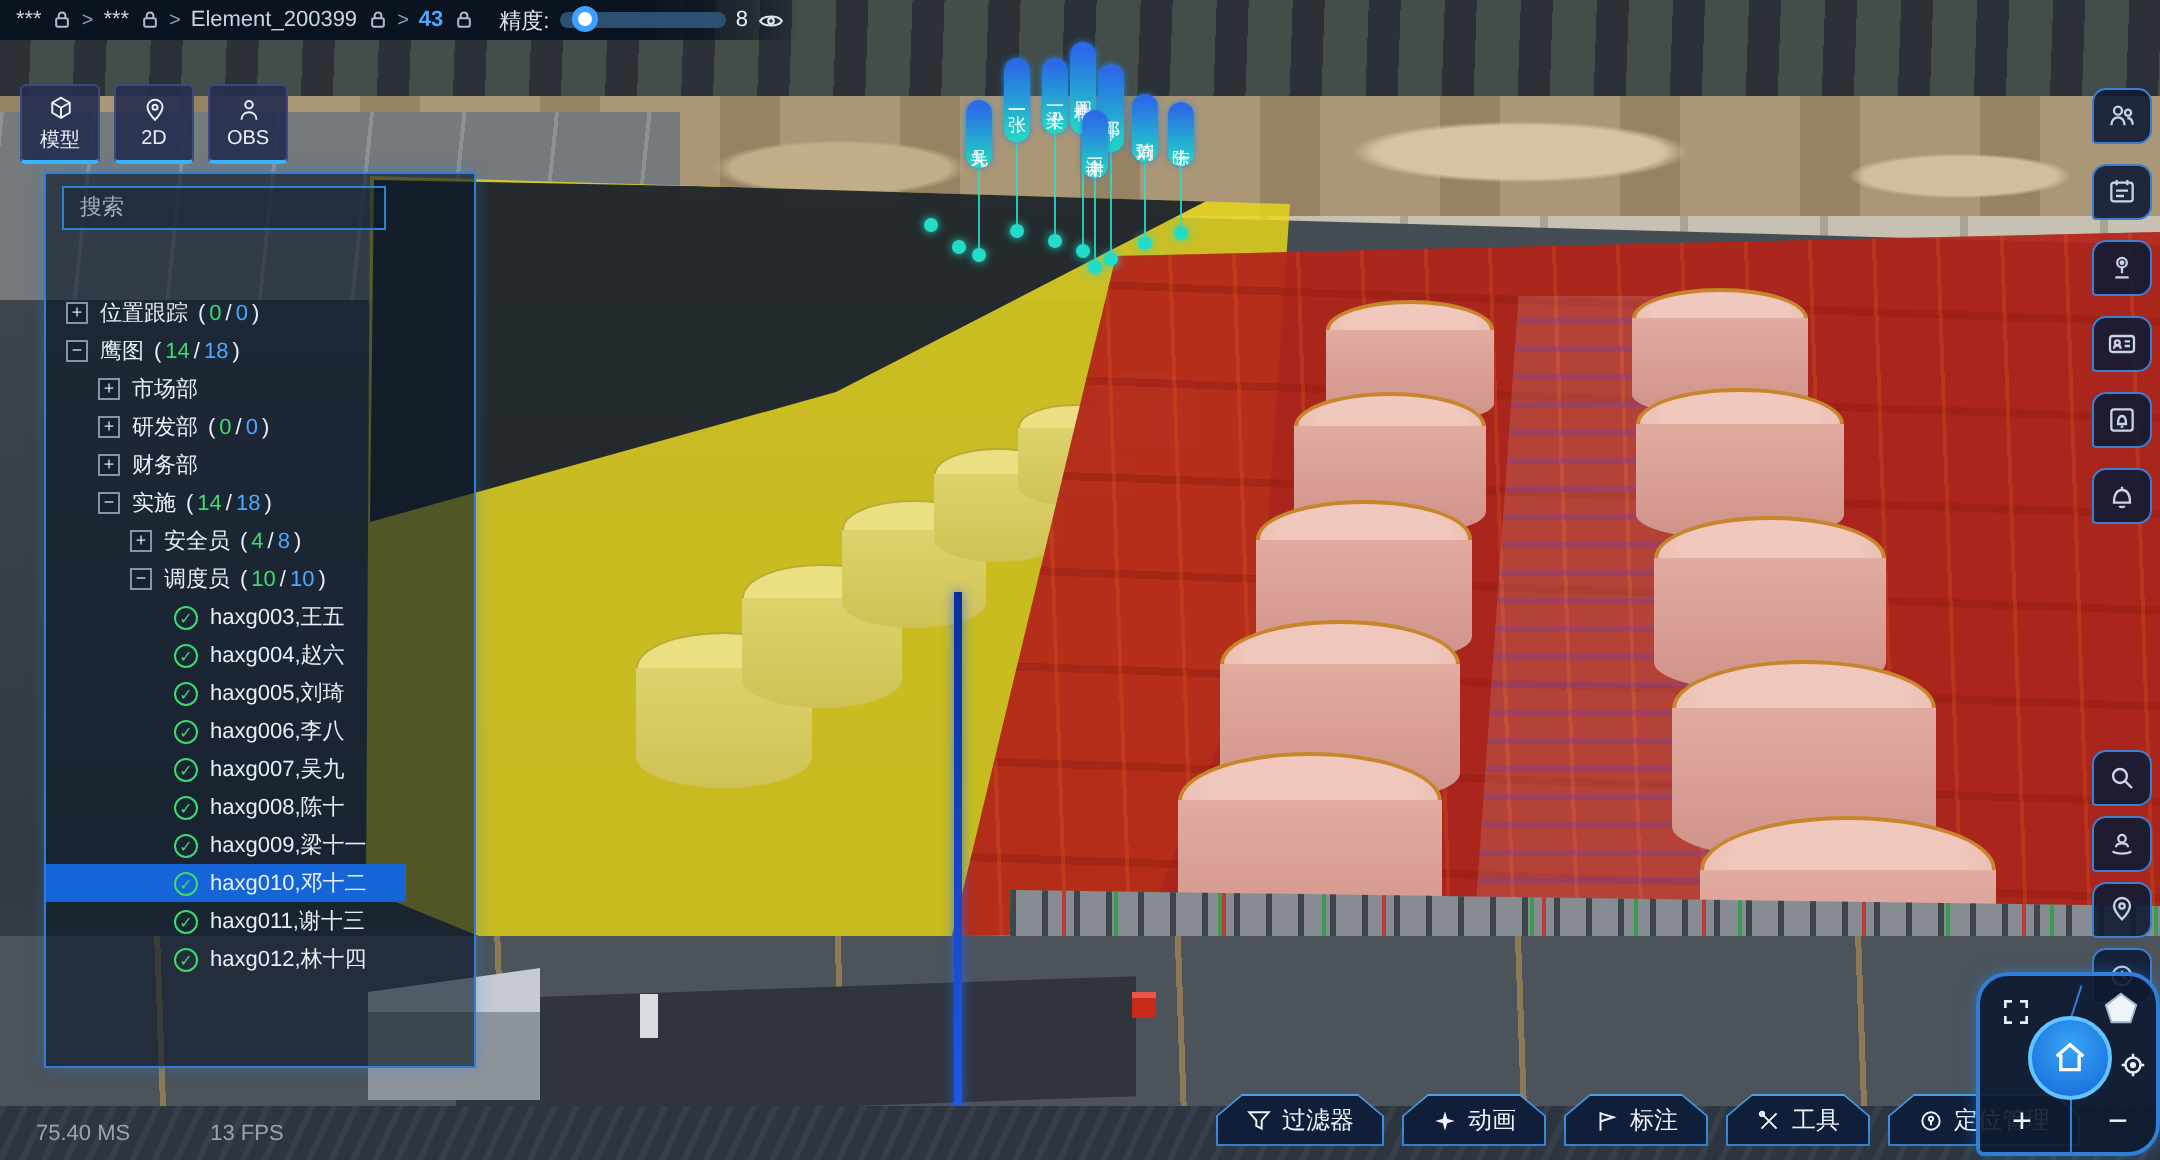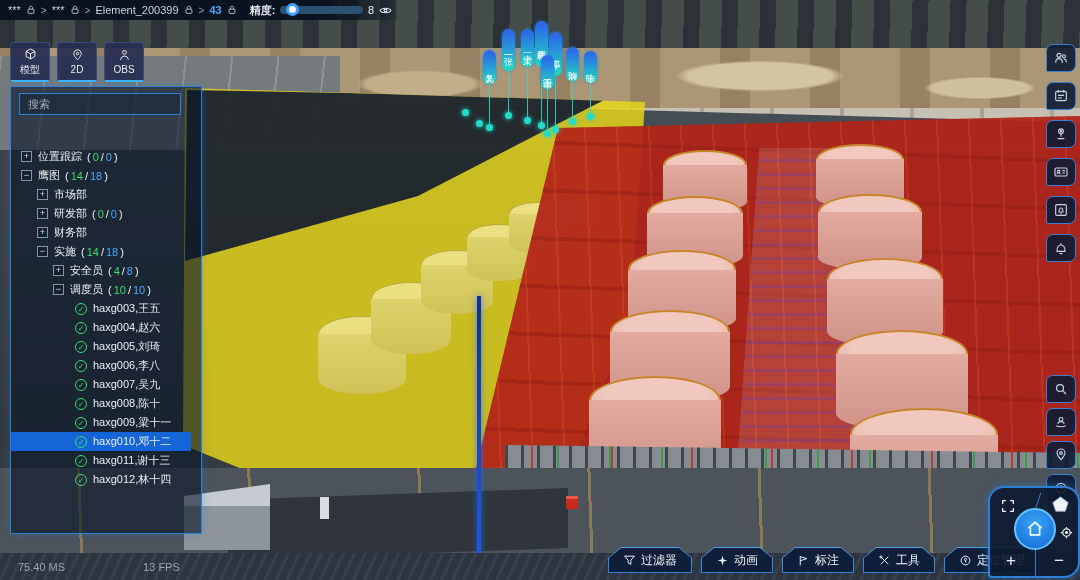--- a/index.html
+++ b/index.html
@@ -75,35 +75,35 @@
     box-shadow:0 0 5px #22dcc8; z-index:5; }
 
   
   .topbar { position:absolute; left:0; top:0; width:400px; height:20px; z-index:20;
     background:linear-gradient(90deg,rgba(8,17,30,.96) 0 82%,rgba(8,17,30,.55) 94%,transparent);
     display:flex; align-items:center; gap:5px; padding:0 8px; color:#c9d3e2; font-size:11px; }
   .crumb { white-space:nowrap; }
   .crumb.val43 { color:#4da6ff; font-weight:bold; }
   .bsep { color:#8fa0b5; font-size:10px; }
   .lock-ic svg, .eye-ic svg { display:block; }
-  .prec-label { margin-left:8px; white-space:nowrap; color:#e4eaf3;font-weight:bold; }
+  .prec-label { margin-left:8px; white-space:nowrap; color:#e4eaf3; }
   .slider { position:relative; width:86px; height:8px; background:#2b5070; border-radius:4px; }
   .slider .thumb { position:absolute; left:6px; top:-3px; width:13px; height:13px; border-radius:50%;
     background:#fff; border:3px solid #3fa0ff; }
   .prec-val { color:#f0f4fa; }
 
   
   .modebar { position:absolute; left:10px; top:42px; display:flex; gap:7px; z-index:20; }
   .modebtn { width:40px; height:40px; background:rgba(38,46,80,.92); border:1px solid #3d4a7e;
     border-bottom:2px solid #37b6ff; border-radius:3px; color:#e8edf5; font-size:10px;
     display:flex; flex-direction:column; align-items:center; justify-content:center; gap:1px; cursor:pointer; }
   .modebtn svg { display:block; }
 
   
-  .sidebar { position:absolute; left:10px; top:86px; width:192px; height:448px; z-index:20;
+  .sidebar { position:absolute; left:22px; top:86px; width:216px; height:448px; z-index:20;
     background:rgba(9,22,40,.62); border:1px solid #2f7fd6; box-shadow:0 0 8px rgba(40,130,220,.35); }
   .search-input { position:absolute; left:8px; top:6px; width:162px; height:22px; background:rgba(10,25,45,.4);
     border:1px solid #2f7fd6; color:#cfd9e4; font-size:11px; padding:0 8px; outline:none;
     font-family:"Liberation Sans","DejaVu Sans",sans-serif; }
   .search-input::placeholder { color:#9fb0c4; }
   .tools-row { position:absolute; left:10px; top:34px; width:162px; height:20px; display:flex; align-items:center; gap:10px; }
   .cbx { width:12px; height:12px; border:1px solid #3a86d8; background:rgba(10,25,45,.5); margin-left:18px; }
   .track-label { color:#f0f4fa; font-size:11px; font-weight:bold; }
   .tree { position:absolute; left:0; top:60px; width:180px; }
   .trow { display:flex; align-items:center; height:19px; font-size:11px; color:#e8eef5; cursor:pointer; white-space:nowrap; }
@@ -143,21 +143,21 @@
     background:radial-gradient(circle at 50% 35%,#37a6f5,#1565d8); border:2px solid #62c4ff;
     display:flex; align-items:center; justify-content:center; cursor:pointer; }
   .nw-q { position:absolute; display:flex; align-items:center; justify-content:center; cursor:pointer; }
   .nw-zoom { position:absolute; color:#eef3f9; font-size:17px; line-height:17px; cursor:pointer; }
 
   
   .statusbar { position:absolute; left:0; top:553px; width:1080px; height:27px; z-index:10;
     background:#2d3541;
     background-image:repeating-linear-gradient(115deg,rgba(255,255,255,.05) 0 3px,transparent 3px 10px);
     color:#9aa4b0; font-size:11px; display:flex; align-items:center; }
-  .statusbar .ms { margin-left:18px; } .statusbar .fps { margin-left:78px; }
+  .statusbar .ms { margin-left:18px; } .statusbar .fps { margin-left:40px; }
 </style>
 </head>
 <body>
 
 <div class="stage">
 
   <div>
     <div class="sat-green"></div>
     <div class="sat-dirt"></div>
     <div class="sat-road"></div>

